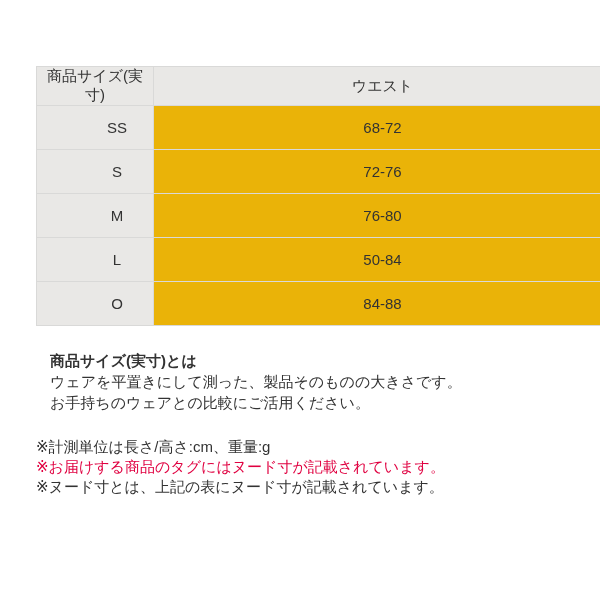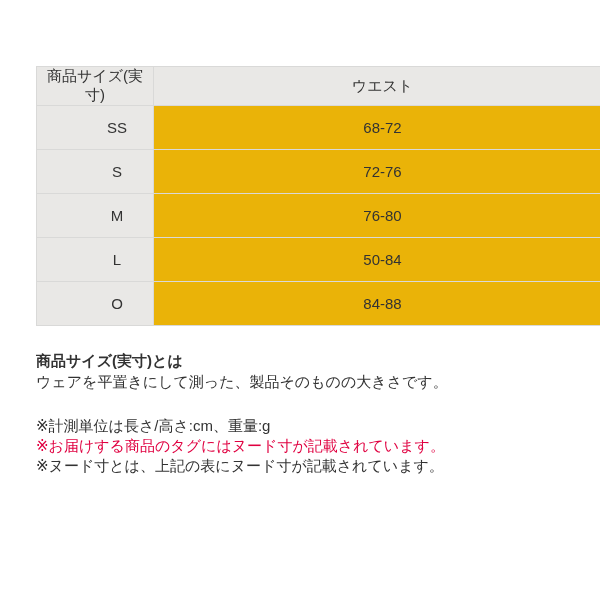--- a/index.html
+++ b/index.html
@@ -41,21 +41,21 @@
   table.size-table thead th {
     background: var(--header-bg);
     font-weight: normal;
     height: 29px;
   }
   table.size-table col.col-size { width: 117px; }
   table.size-table tbody td { height: 44px; }
   table.size-table tbody td.size-cell { background: var(--header-bg); padding-left: 44px; }
   table.size-table tbody td.value-cell { background: #eab308; }
 
-  .text-section { margin: 0; }
+  .text-section { margin: 14px; }
   .text-section.mt-24 { margin-top: 24px; }
   .text-section.mt-11 { margin-top: 11px; }
   .text-section h3 {
     margin: 0;
     font-size: 15px;
     font-weight: bold;
     line-height: 21px;
     color: var(--text);
   }
   .text-section p {
@@ -110,20 +110,21 @@
         <tr>
           <td class="size-cell">O</td>
           <td class="value-cell">84-88</td>
         </tr>
       </tbody>
   </table>
 
   <section class="text-section mt-24">
     <h3>商品サイズ(実寸)とは</h3>
     <p>ウェアを平置きにして測った、製品そのものの大きさです。</p>
+    <p>お手持ちのウェアとの比較にご活用ください。</p>
   </section>
 
 
   <div class="notes">
     <p class="note">※計測単位は長さ/高さ:cm、重量:g</p>
     <p class="note red">※お届けする商品のタグにはヌード寸が記載されています。</p>
     <p class="note">※ヌード寸とは、上記の表にヌード寸が記載されています。</p>
   </div>
 
 </div>

